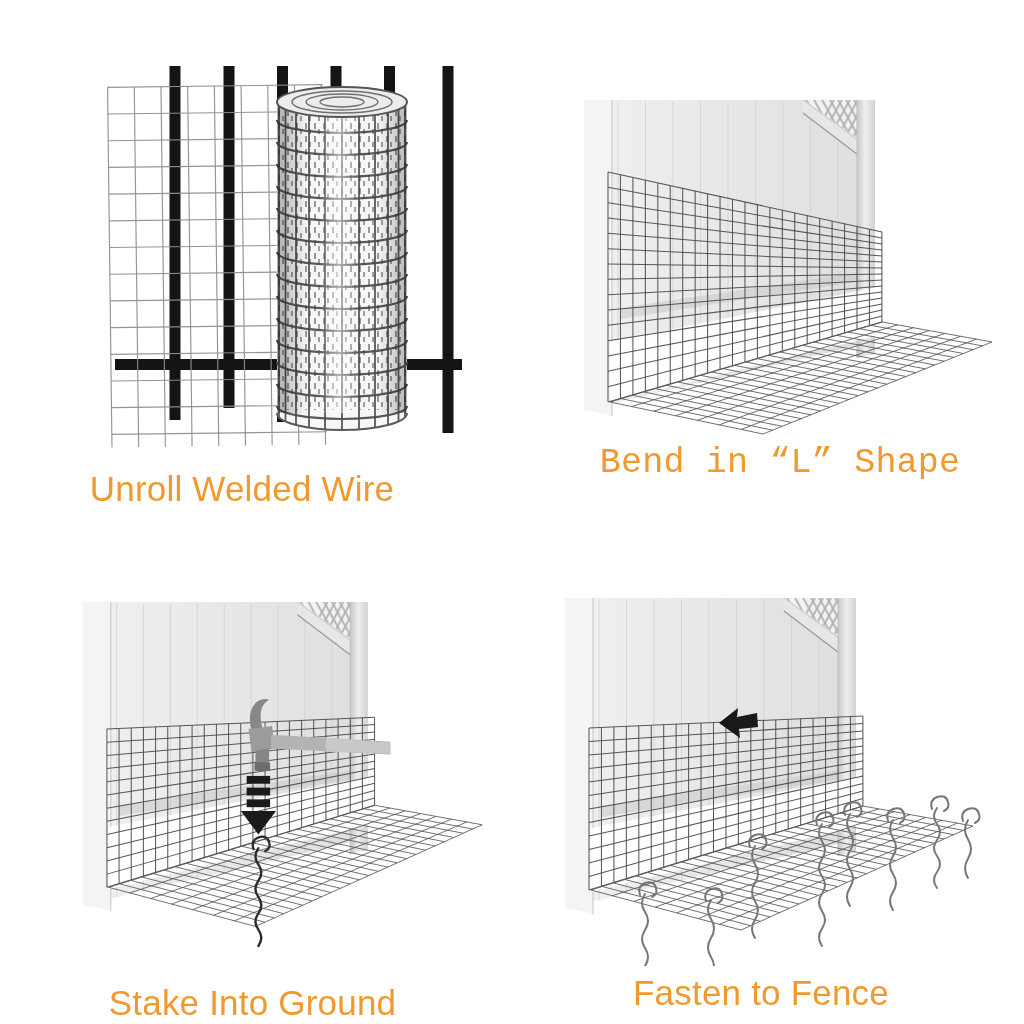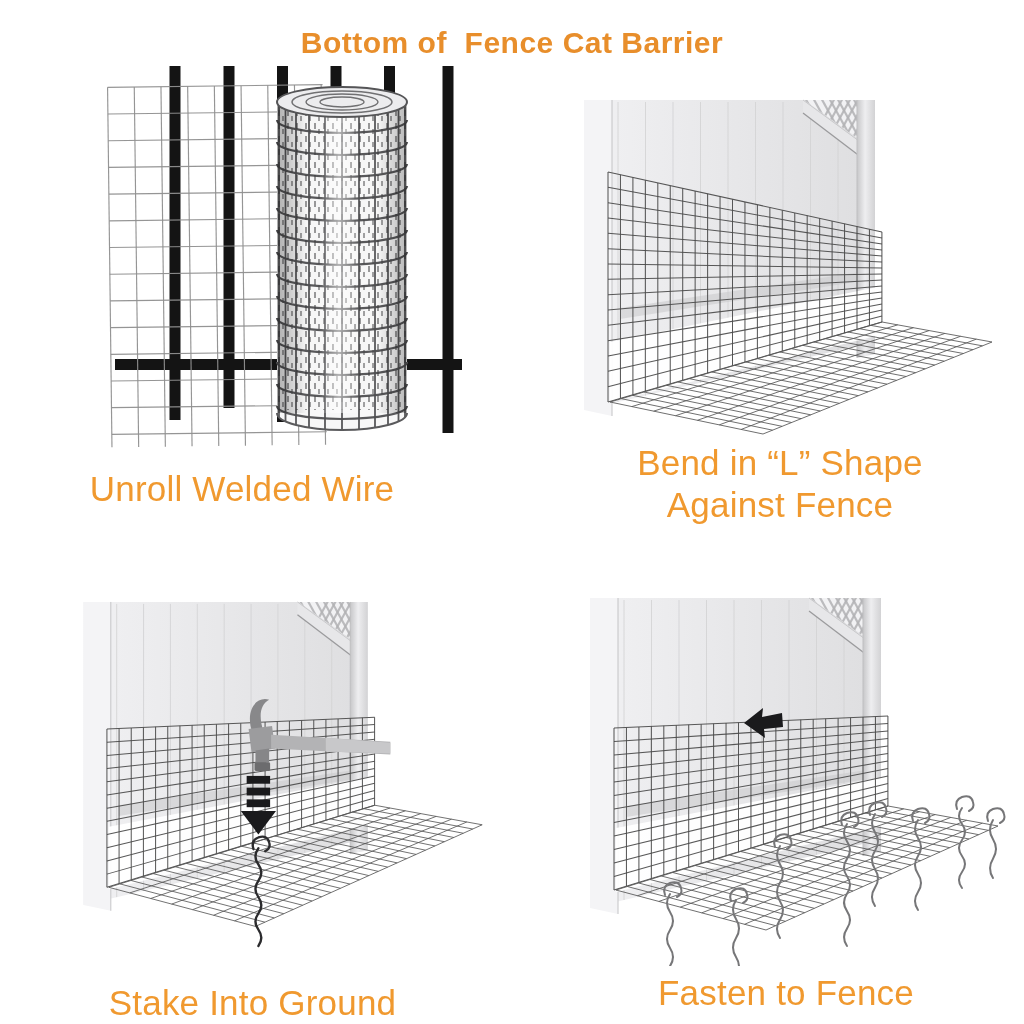--- a/index.html
+++ b/index.html
@@ -11,21 +11,20 @@
   .panel{position:absolute;display:flex;flex-direction:column;align-items:flex-start;}
   .panel svg{display:block;}
   .caption{width:100%;text-align:center;font-size:35px;font-weight:400;line-height:1.2;
            letter-spacing:.2px;color:var(--caption-color,#F09A30);}
 </style>
 </head>
 <body>
 
 <div class="page">
 
-  <h1 class="title">Bottom of  Fence Cat Barrier</h1>
 
   <section class="panel" style="left:32px;top:56px;width:420px;">
     <svg id="svg-unroll" width="396" height="404" viewBox="0 0 396 404" style="margin-left:65px;">
         <defs>
           <pattern id="rtex" width="9" height="13" patternUnits="userSpaceOnUse">
             <rect x="1" y="2" width="2" height="6" fill="#3a3a3c"></rect>
             <rect x="5" y="8" width="2" height="5" fill="#48484a"></rect>
           </pattern>
           <linearGradient id="gl" x1="0" y1="0" x2="1" y2="0">
             <stop offset="0" stop-color="#000" stop-opacity="0.3"></stop>
@@ -109,21 +108,21 @@
           <path d="M180,357 A65,17 0 0 0 310,357" stroke="#5a5a5c" stroke-width="2" fill="none"></path>
           <ellipse cx="245" cy="46" rx="65" ry="15" fill="#ececee" stroke="#555557" stroke-width="2"></ellipse>
           <ellipse cx="245" cy="46" rx="50" ry="11" fill="none" stroke="#707072" stroke-width="1.4"></ellipse>
           <ellipse cx="245" cy="46" rx="36" ry="8" fill="none" stroke="#707072" stroke-width="1.4"></ellipse>
           <ellipse cx="245" cy="46" rx="22" ry="5" fill="none" stroke="#707072" stroke-width="1.4"></ellipse>
         </g>
       </svg>
     <div class="caption" style="margin-top:8px;">Unroll Welded Wire</div>
   </section>
 
-  <section class="panel" style="left:560px;top:80px;width:440px;">
+  <section class="panel" style="left:560px;top:80px;width:440px;font-family:Liberation Mono, monospace;">
     <svg id="svg-bend" width="440" height="362" viewBox="0 0 440 362">
         <defs>
           <linearGradient id="bf" x1="0" y1="0" x2="1" y2="0">
             <stop offset="0" stop-color="#f1f1f3"></stop>
             <stop offset="1" stop-color="#dedee0"></stop>
           </linearGradient>
           <linearGradient id="bp" x1="0" y1="0" x2="1" y2="0">
             <stop offset="0" stop-color="#c7c7c9"></stop>
             <stop offset="0.45" stop-color="#eeeef0"></stop>
             <stop offset="1" stop-color="#d2d2d4"></stop>
@@ -254,21 +253,20 @@
           <line x1="265.3333333333333" y1="258.6666666666667" x2="384.29166666666663" y2="281.1666666666667" stroke="#565656" stroke-width="0.95" stroke-opacity="0.9"></line>
           <line x1="276.6666666666667" y1="255.33333333333331" x2="393.83333333333337" y2="277.3333333333333" stroke="#565656" stroke-width="0.95" stroke-opacity="0.9"></line>
           <line x1="288" y1="252" x2="403.375" y2="273.5" stroke="#565656" stroke-width="0.95" stroke-opacity="0.9"></line>
           <line x1="299.3333333333333" y1="248.66666666666669" x2="412.91666666666663" y2="269.6666666666667" stroke="#565656" stroke-width="0.95" stroke-opacity="0.9"></line>
           <line x1="310.6666666666667" y1="245.33333333333331" x2="422.45833333333337" y2="265.8333333333333" stroke="#565656" stroke-width="0.95" stroke-opacity="0.9"></line>
           <line x1="322" y1="242" x2="432" y2="262" stroke="#565656" stroke-width="0.95" stroke-opacity="0.9"></line>
         </g>
       </svg>
     <div class="caption">
       <div>Bend in “L” Shape</div>
-      <div>Against Fence</div>
     </div>
   </section>
 
   <section class="panel" style="left:30px;top:578px;width:445px;">
     <svg id="svg-stake" width="430" height="388" viewBox="0 0 440 388" style="margin-left:30px;">
         <defs>
           <linearGradient id="sf" x1="0" y1="0" x2="1" y2="0">
             <stop offset="0" stop-color="#f1f1f3"></stop>
             <stop offset="1" stop-color="#dedee0"></stop>
           </linearGradient>
@@ -419,21 +417,21 @@
           <polygon points="185,234 221,234 203,258" fill="#1a1a1c" fill-opacity="1"></polygon>
         </g>
         <g>
           <path d="M198,273 q-3,-9 5,-12 q9,-3 11,5 q2,6 -4,9" stroke="#2b2b2d" stroke-width="2.4" fill="none" stroke-linecap="round"></path>
           <path d="M203,272 q-6,8.333333333333334 0,16.666666666666668 q6,8.333333333333334 0,16.666666666666668 q-6,8.333333333333334 0,16.666666666666668 q6,8.333333333333334 0,16.666666666666668 q-6,8.333333333333334 0,16.666666666666668 q6,8.333333333333334 0,16.666666666666668" stroke="#2b2b2d" stroke-width="2.4" fill="none" stroke-linecap="round"></path>
         </g>
       </svg>
     <div class="caption" style="margin-top:16px;">Stake Into Ground</div>
   </section>
 
-  <section class="panel" style="left:561px;top:578px;width:450px;">
+  <section class="panel" style="left:536px;top:578px;width:450px;">
     <svg id="svg-fasten" width="450" height="388" viewBox="0 0 440 388">
         <defs>
           <linearGradient id="tf" x1="0" y1="0" x2="1" y2="0">
             <stop offset="0" stop-color="#f1f1f3"></stop>
             <stop offset="1" stop-color="#dedee0"></stop>
           </linearGradient>
           <linearGradient id="tp" x1="0" y1="0" x2="1" y2="0">
             <stop offset="0" stop-color="#c7c7c9"></stop>
             <stop offset="0.45" stop-color="#eeeef0"></stop>
             <stop offset="1" stop-color="#d2d2d4"></stop>

